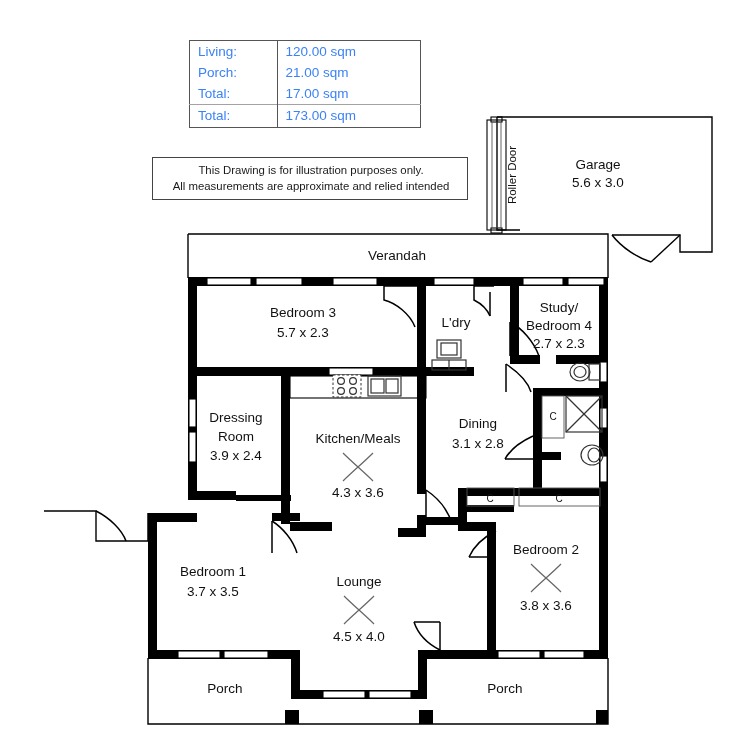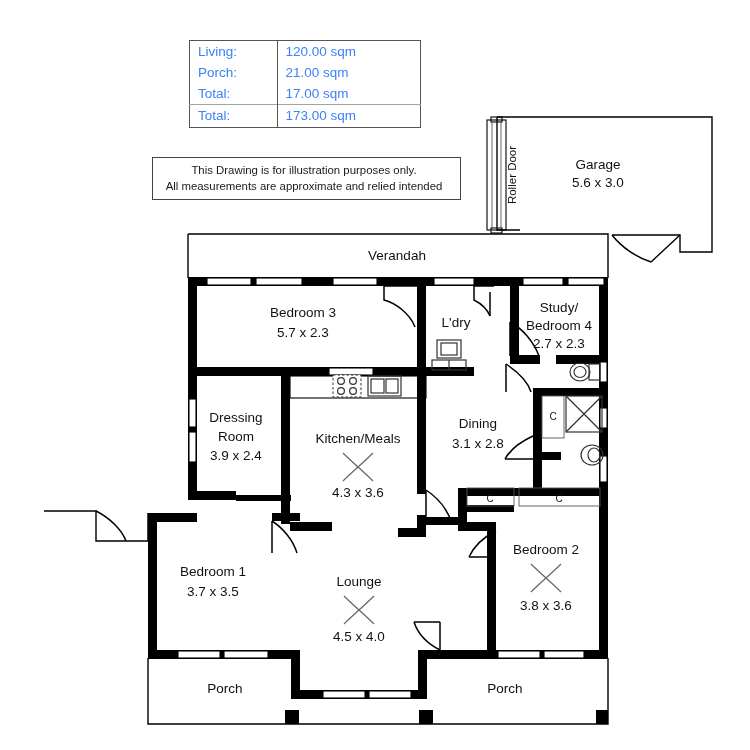--- a/index.html
+++ b/index.html
@@ -47,21 +47,21 @@
   }
 
   
   .disclaimer {
     position: absolute;
     left: 152px;
     top: 157px;
     width: 302px;
     border: 1px solid #444;
     background: #fff;
-    padding: 4px 5px 5px 0;
+    padding: 4px 5px 5px 7px;
     text-align: center;
     font-size: 11.4px;
     line-height: 1.42;
     color: #1a1a1a;
   }
   .disclaimer div { white-space: nowrap; }
 
   
   #floorplan {
     position: absolute;

